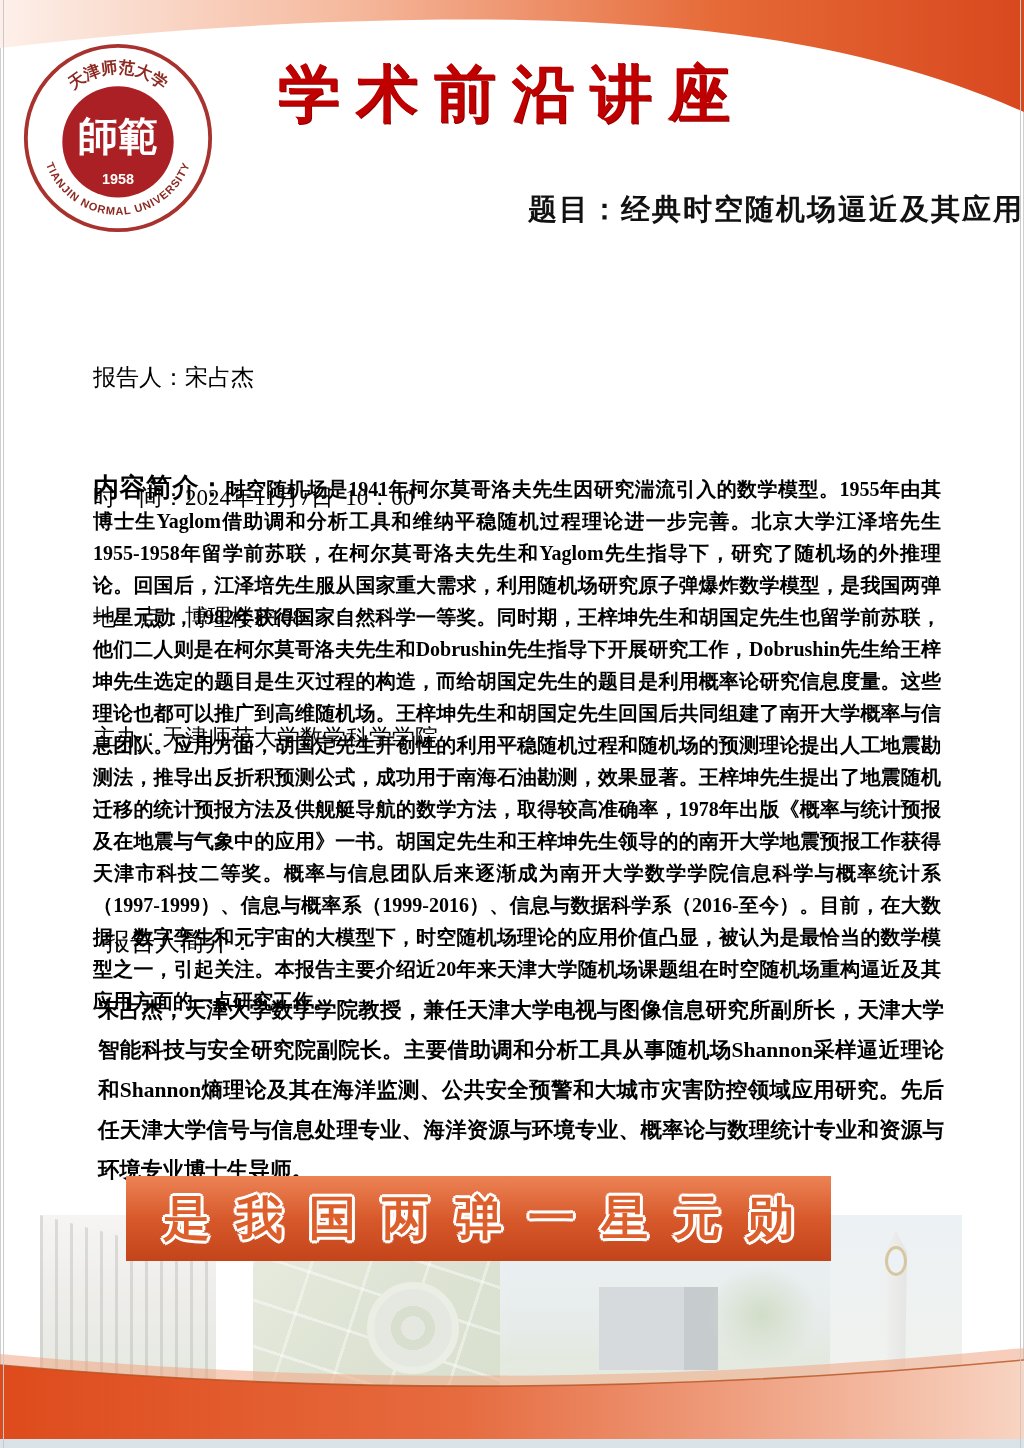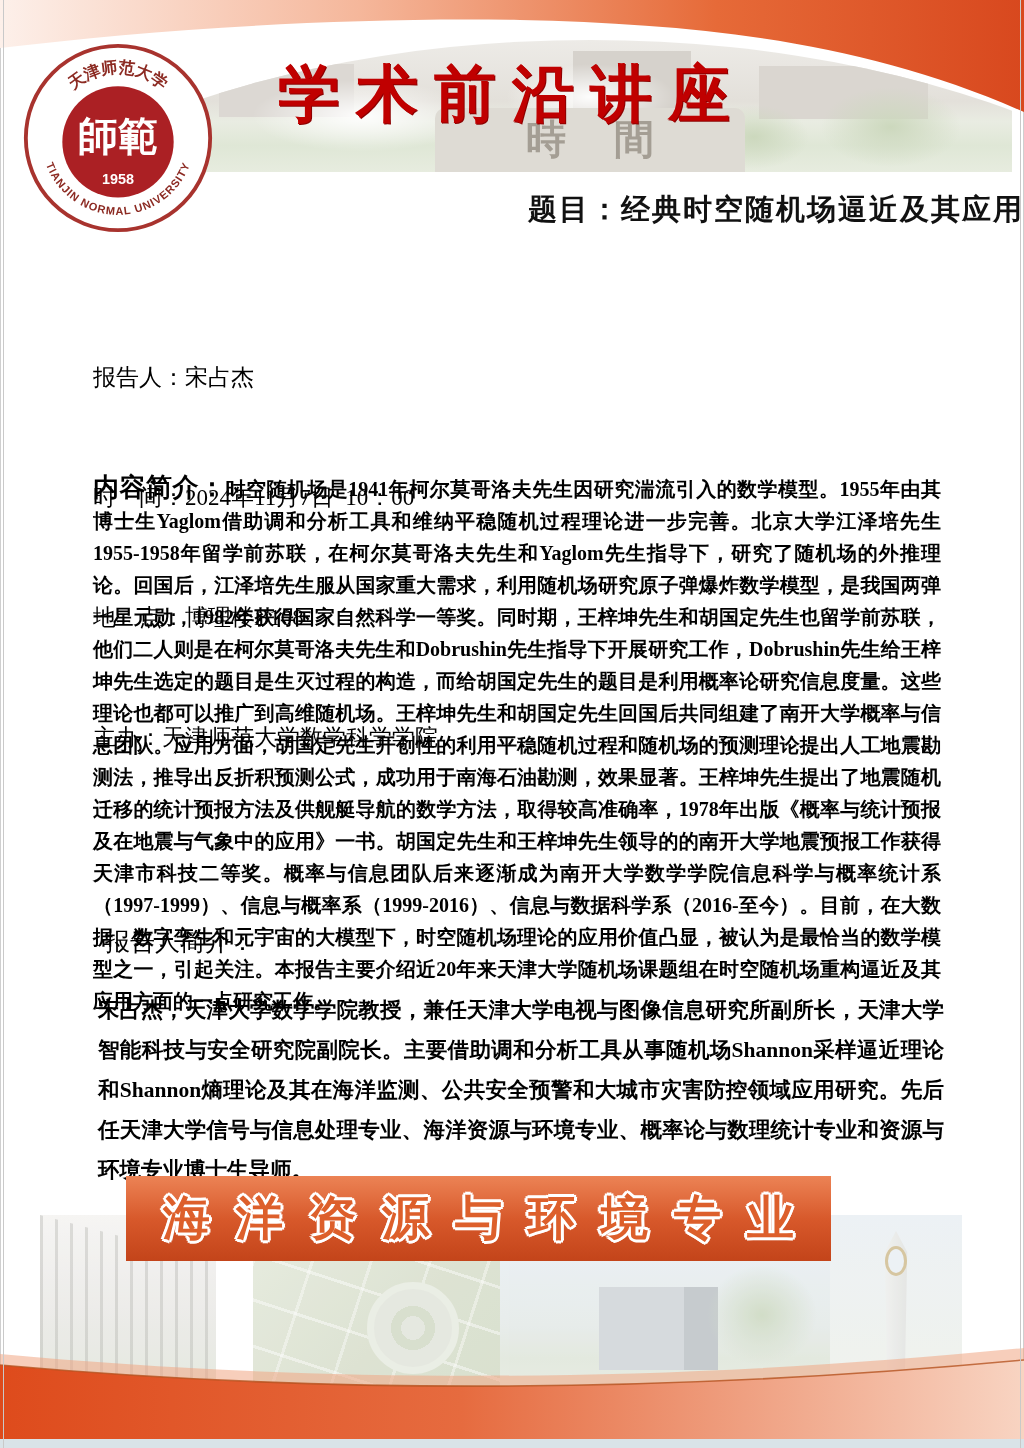--- a/index.html
+++ b/index.html
@@ -87,30 +87,20 @@
         <linearGradient id="bandGrad" x1="0" y1="0" x2="1" y2="0">
           <stop offset="0" stop-color="#fdf0ea"></stop>
           <stop offset="0.35" stop-color="#f5b79b"></stop>
           <stop offset="0.7" stop-color="#e66a38"></stop>
           <stop offset="1" stop-color="#d8481e"></stop>
         </linearGradient>
       </defs>
       <path d="M0,0 H1024 V112 C 870,44 710,24 520,20 C 340,17 150,30 0,48 Z" fill="url(#bandGrad)"></path>
     </svg>
 
-    <div class="photo-arch">
-      <div class="bldg" style="left:6%;top:18%;width:16%;height:40%"></div>
-      <div class="bldg" style="left:48%;top:8%;width:14%;height:48%;background:#d6d2cc"></div>
-      <div class="bldg" style="left:70%;top:20%;width:20%;height:40%;background:#dad6d0"></div>
-      <div class="spray" style="left:10%;top:30%;width:26%;height:55%"></div>
-      <div class="spray" style="left:40%;top:18%;width:20%;height:50%"></div>
-      <div class="bush" style="right:6%;bottom:4%;width:140px;height:80px"></div>
-      <div class="bush" style="right:24%;bottom:2%;width:110px;height:64px"></div>
-      <div class="stone">時間</div>
-    </div>
 
     <div class="series-title">学术前沿讲座</div>
 
     <svg class="logo" viewBox="0 0 200 200">
       <circle cx="100" cy="100" r="96" fill="#ffffff" stroke="#a8332e" stroke-width="4"></circle>
       <defs>
         <path id="arcTop" d="M 32,100 A 68,68 0 0 1 168,100"></path>
         <path id="arcBot" d="M 20,100 A 80,80 0 0 0 180,100"></path>
       </defs>
       <text font-size="17" font-weight="bold" fill="#8c2a22" font-family="Liberation Serif,serif">
@@ -150,21 +140,21 @@
     <div class="fphoto p3">
       <div class="block"></div>
       <div class="tree"></div>
     </div>
     <div class="fphoto p4">
       <div class="tower"></div>
       <div class="hole"></div>
     </div>
 
     <div class="welcome">
-      <span class="welcome-text">海洋资源与环境专业</span>
+      <span class="welcome-text">是我国两弹一星元勋</span>
     </div>
 
     <svg class="swoosh" viewBox="0 0 1024 100" preserveAspectRatio="none">
       <defs>
         <linearGradient id="swooshGrad" x1="0" y1="0" x2="1" y2="0">
           <stop offset="0" stop-color="#de4b1c"></stop>
           <stop offset="0.45" stop-color="#e66b3f"></stop>
           <stop offset="1" stop-color="#f8d4c2"></stop>
         </linearGradient>
       </defs>

